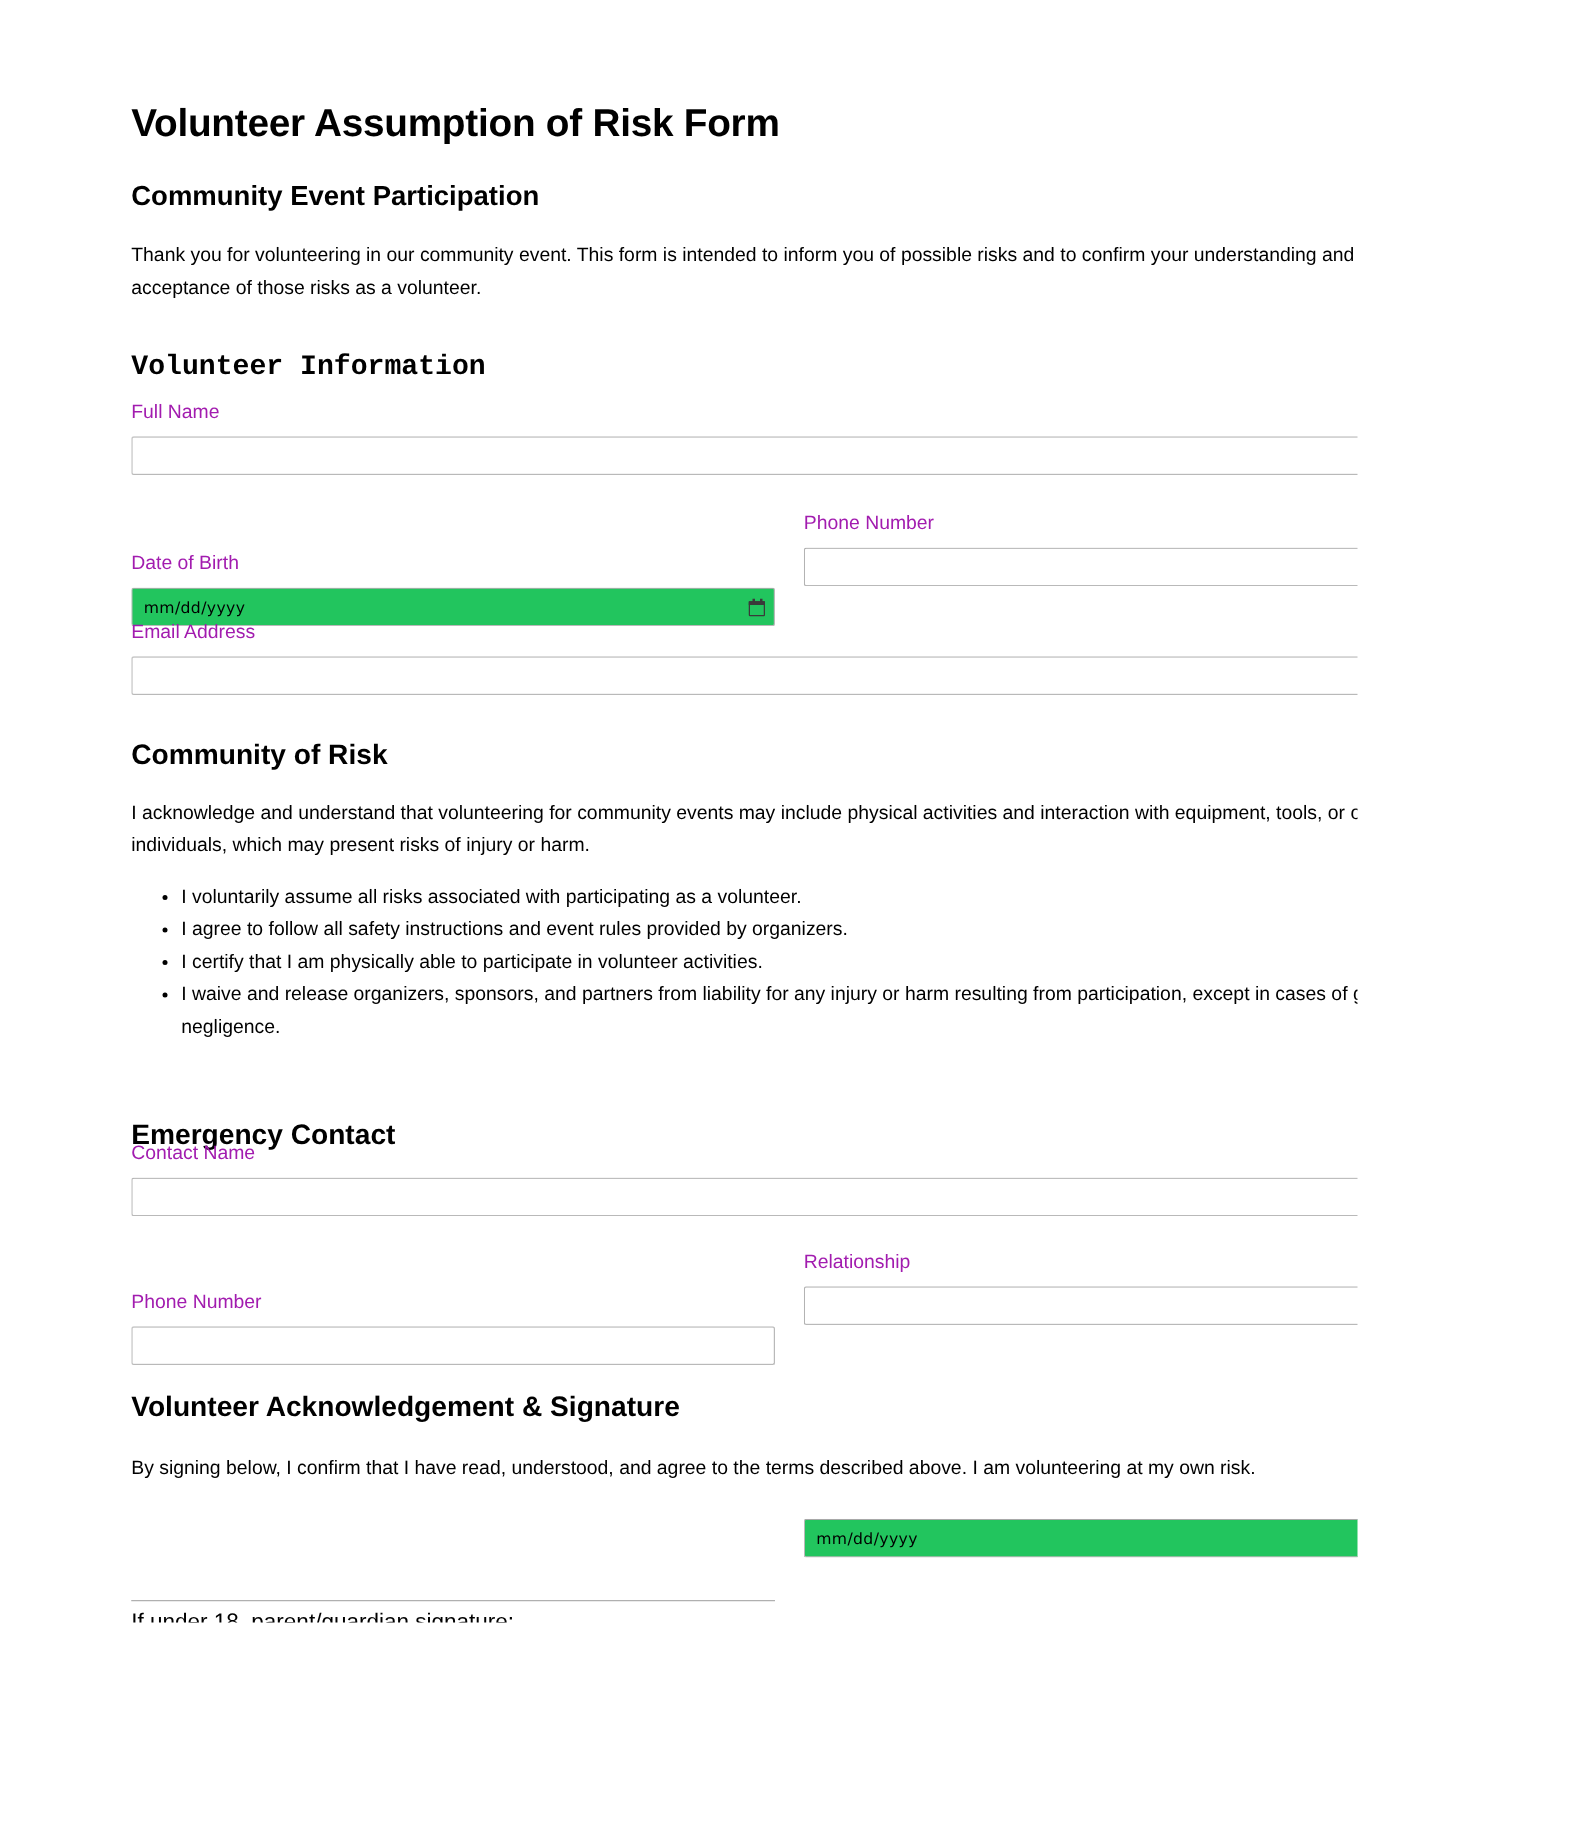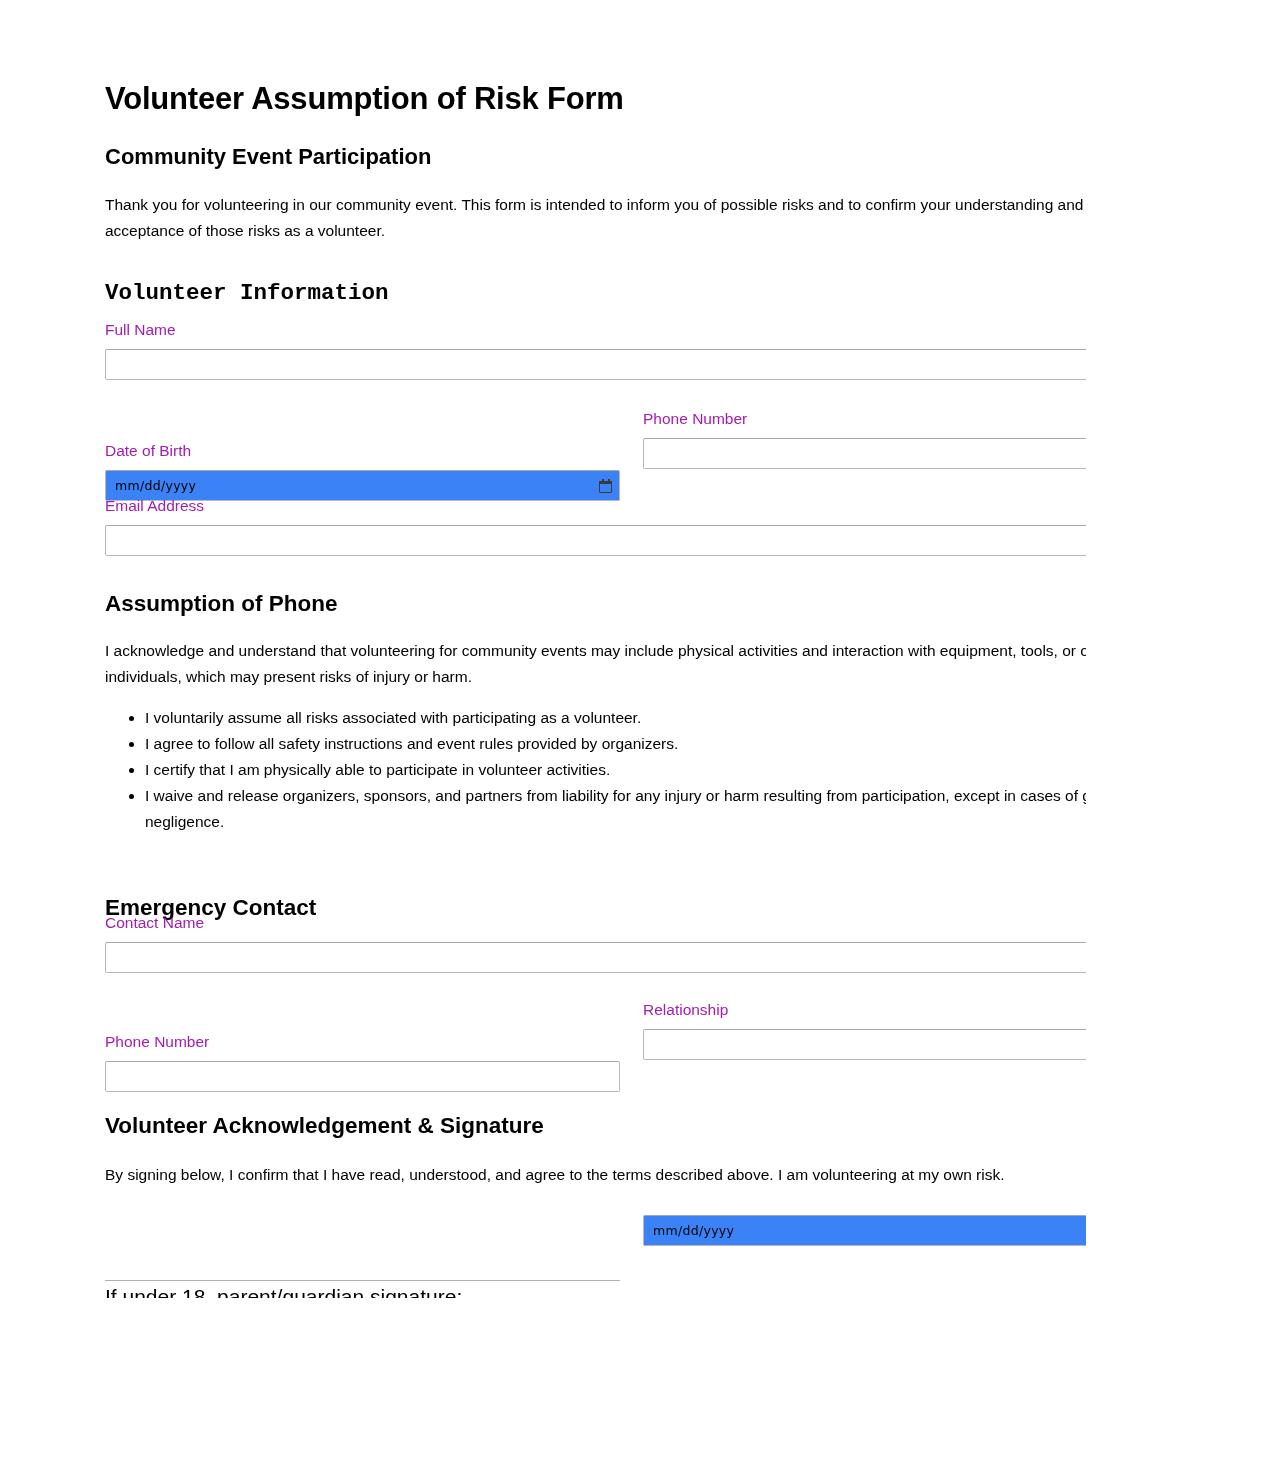--- a/index.html
+++ b/index.html
@@ -102,21 +102,21 @@
     color: #000;
   }
 
   .date-input {
     position: relative;
     box-sizing: border-box;
     width: 100%;
     height: 31px;
     border: 1px solid #b9b9b9;
     border-top-color: #a8a8a8;
-    background: #3b82f6;
+    background: #22c55e;
     border-radius: 2px;
     display: flex;
     align-items: center;
     padding: 0 7px 0 9px;
   }
 
   .date-placeholder {
     font-family: "DejaVu Sans", sans-serif;
     font-size: 12.5px;
     letter-spacing: 0.3px;
@@ -194,21 +194,21 @@
 
   .sig-line {
     width: 515px;
     height: 0;
     border-bottom: 1px solid #b0b0b0;
   }
 
   .clipped-note {
     position: absolute;
     left: 0;
-    font-size: 21px;
+    font-size: 18px;
     line-height: 26px;
     white-space: nowrap;
     text-decoration: underline;
   }
 </style>
 </head>
 <body>
 
 <div class="page">
   <div class="content">
@@ -241,21 +241,21 @@
         <label class="field-label">Phone Number</label>
         <input class="text-input" type="text" style="margin-top: 9px;" placeholder="">
       </div>
     </div>
 
     <div class="field-block" style="top:496px; width:1054px;">
       <label class="field-label">Email Address</label>
       <input class="text-input" type="text" style="margin-top: 9px;" placeholder="">
     </div>
 
-    <h2 class="section-heading" style="top:590px;">Assumption of Phone</h2>
+    <h2 class="section-heading" style="top:590px;">Community of Risk</h2>
     <p class="body-text" style="top:638px;">I acknowledge and understand that volunteering for community events may include physical activities and interaction with equipment, tools, or other individuals, which may present risks of injury or harm.</p>
 
     <div style="position:absolute; left:0; top:705px; width:1054px;">
       <ul class="risk-list">
         <li>I voluntarily assume all risks associated with participating as a volunteer.</li>
         <li>I agree to follow all safety instructions and event rules provided by organizers.</li>
         <li>I certify that I am physically able to participate in volunteer activities.</li>
         <li>I waive and release organizers, sponsors, and partners from liability for any injury or harm resulting from participation, except in cases of gross negligence.</li>
       </ul>
     </div>

